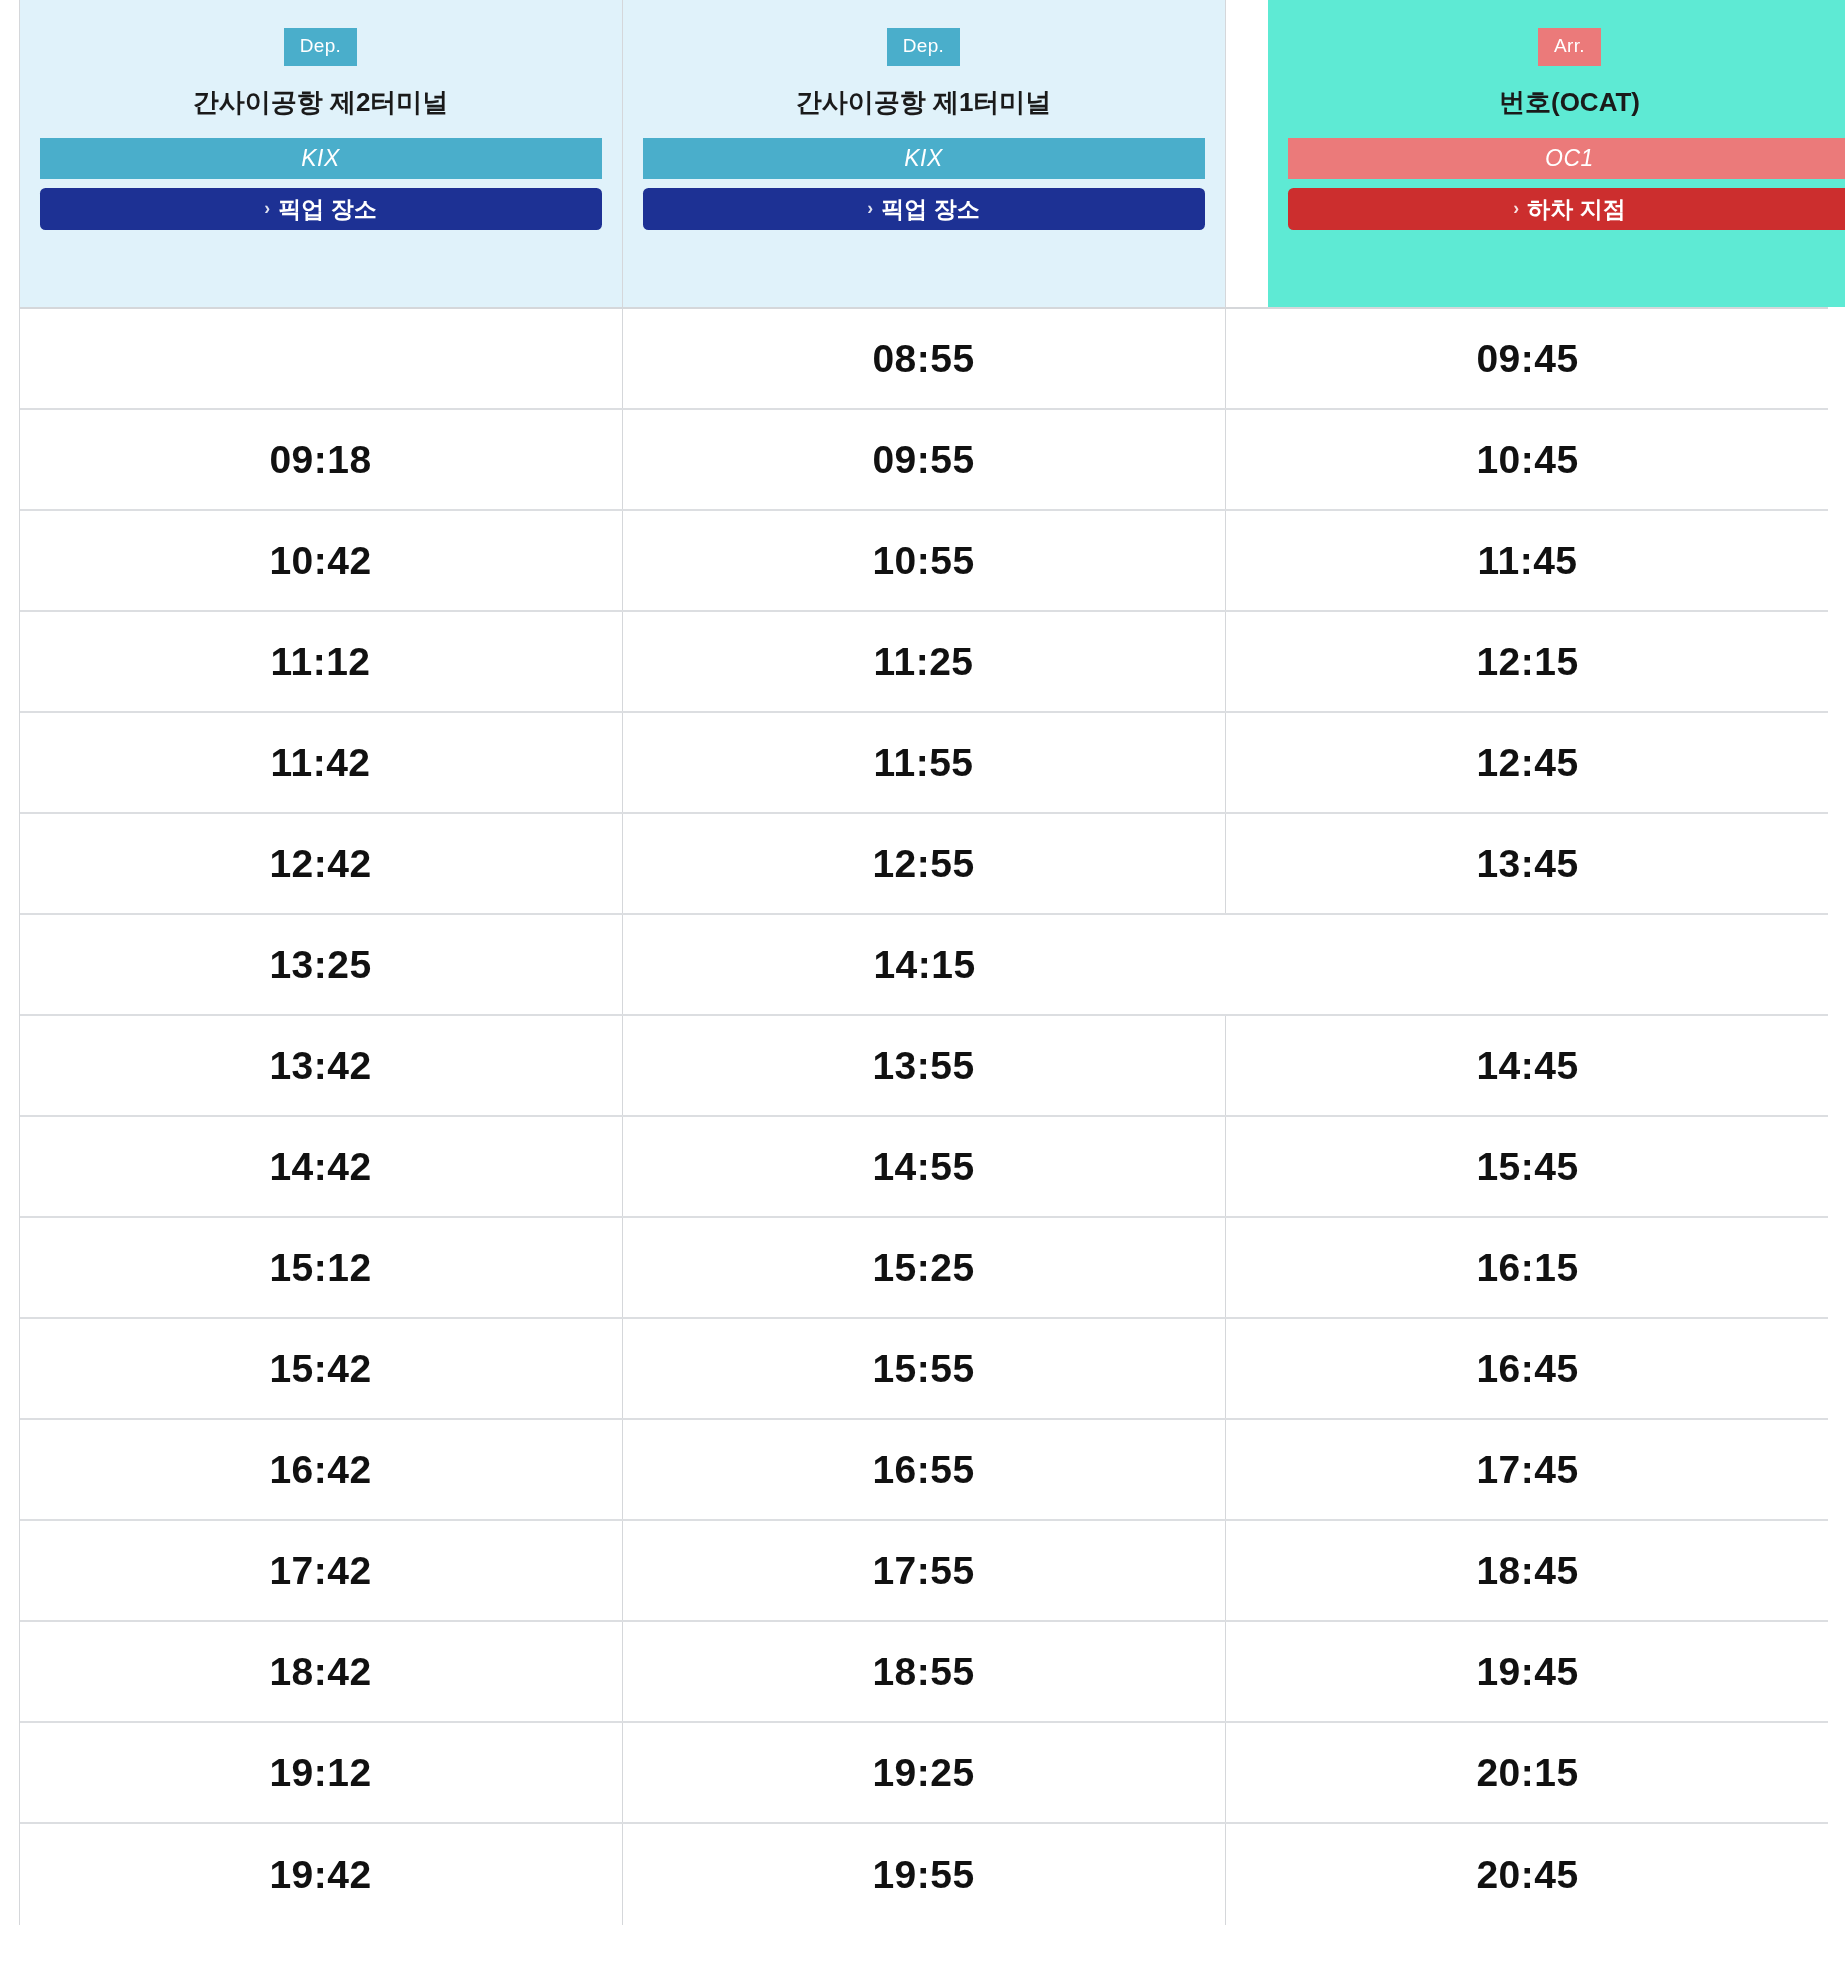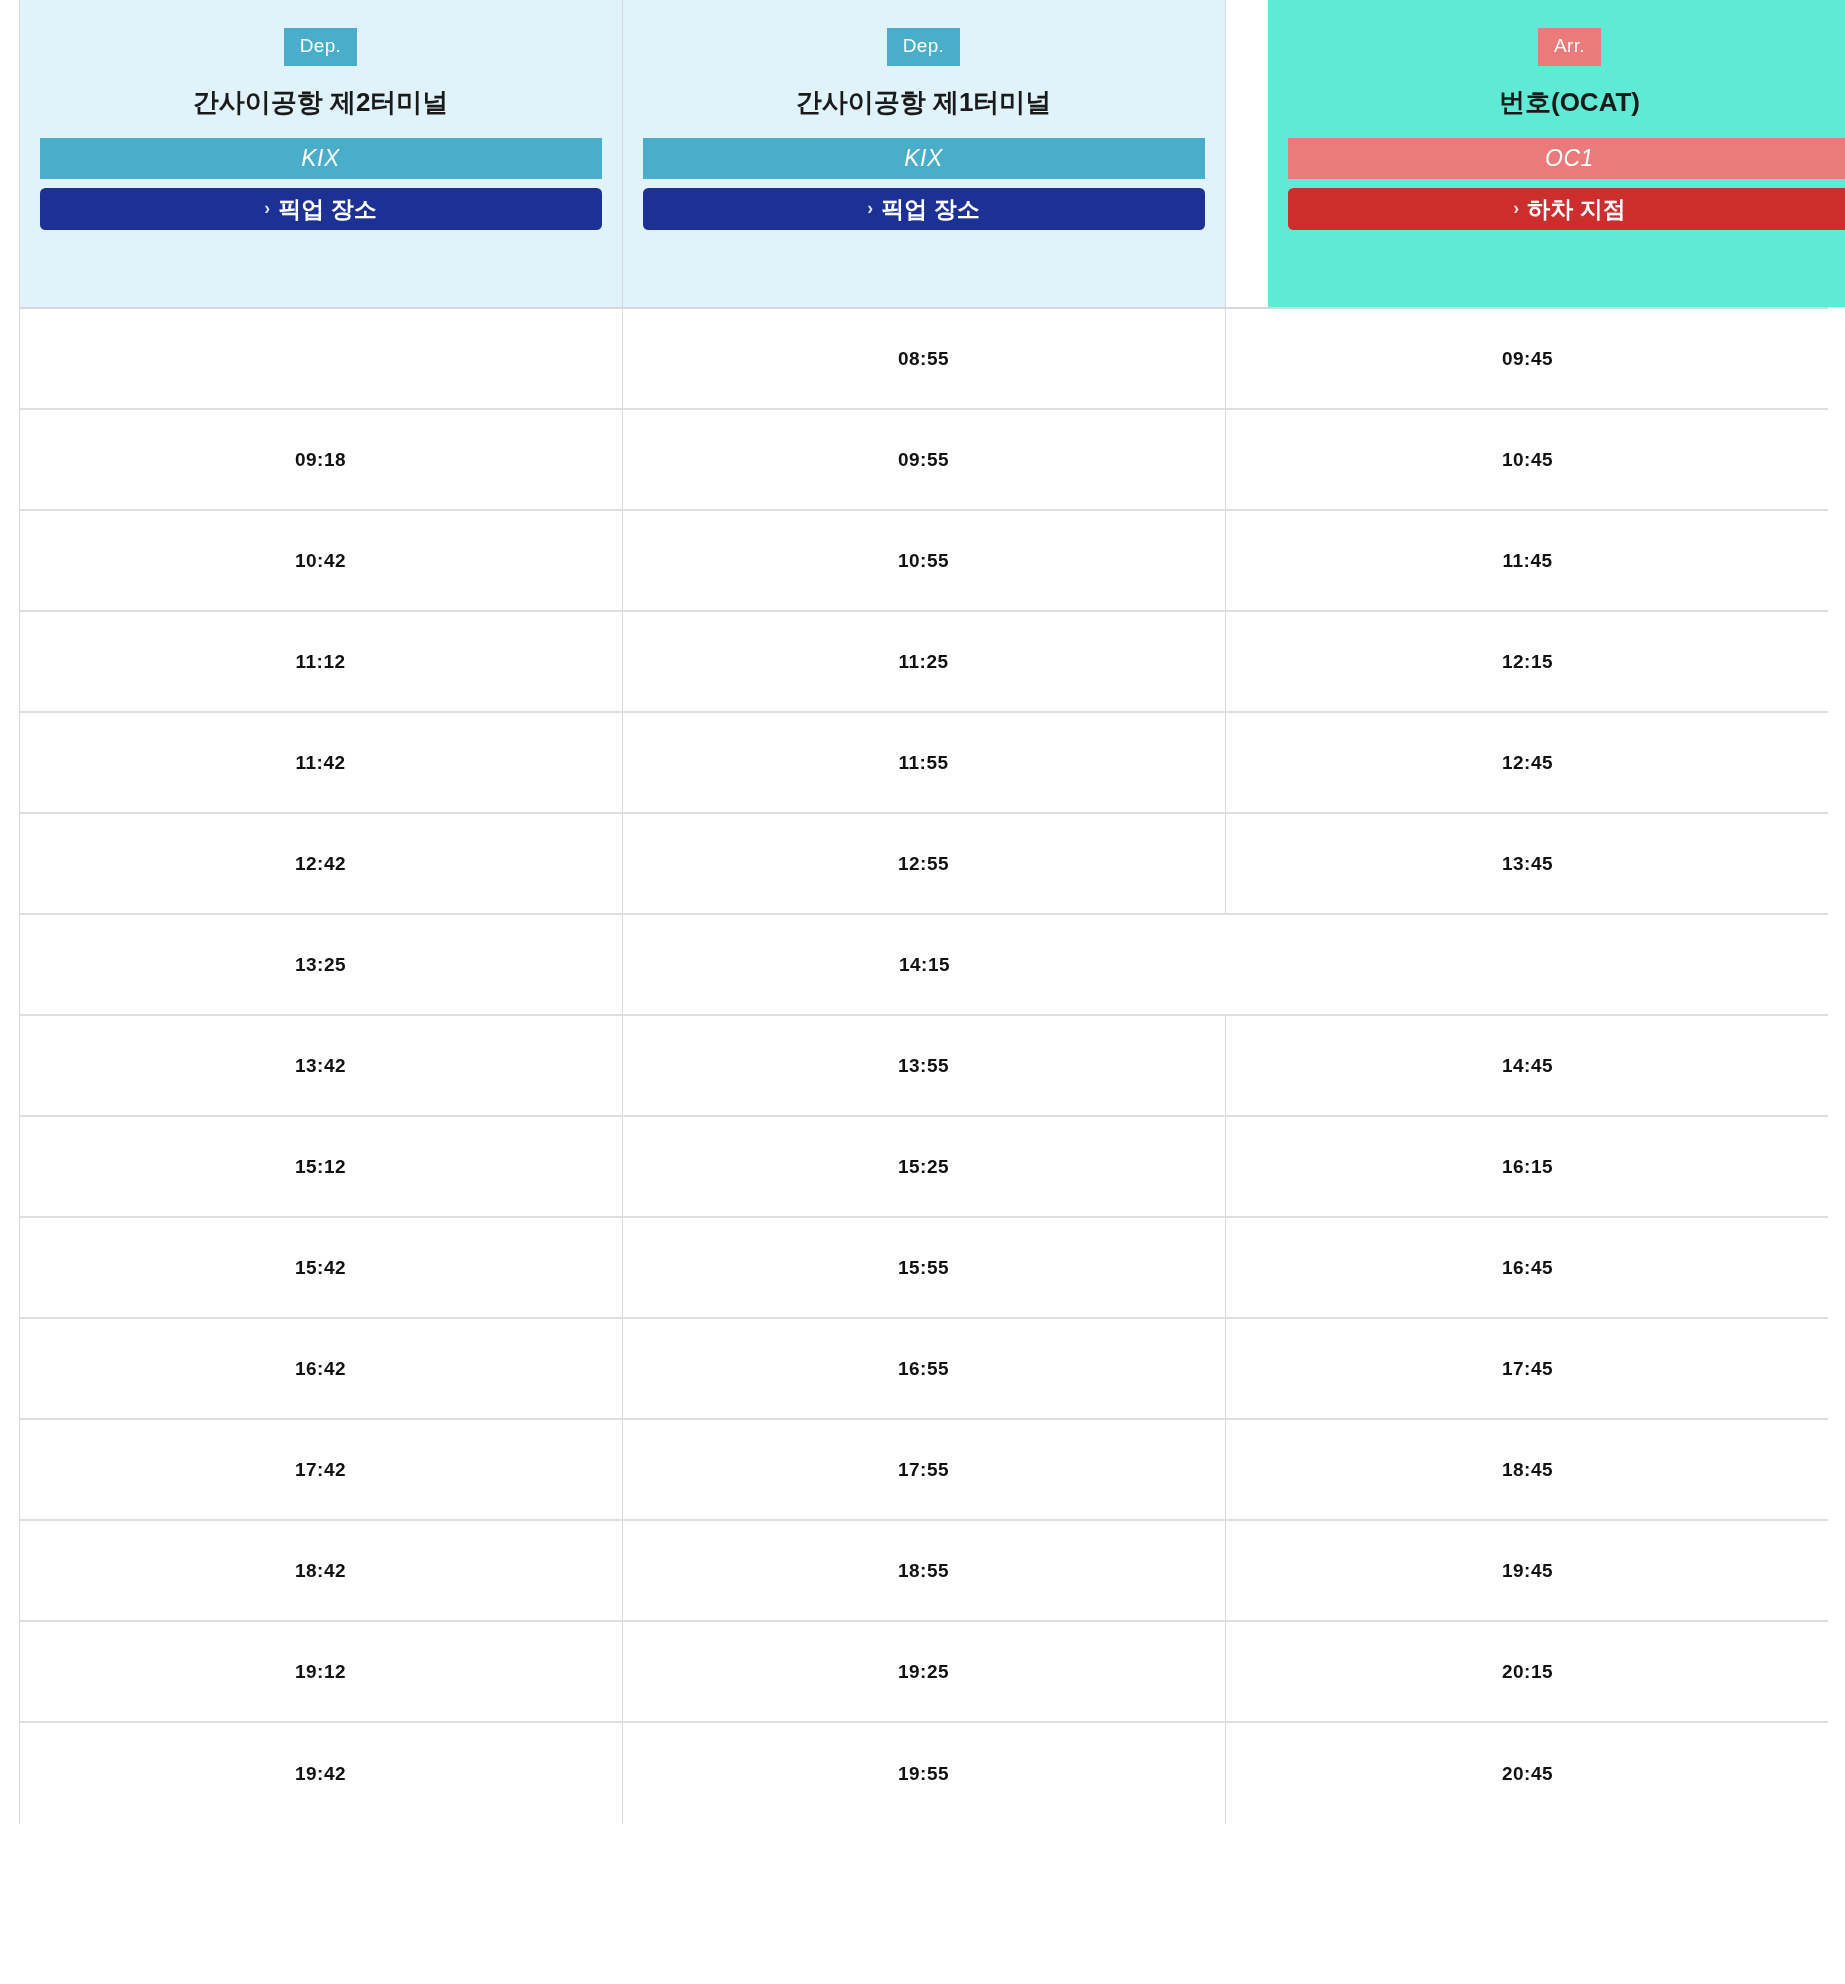--- a/index.html
+++ b/index.html
@@ -117,21 +117,21 @@
     height: 101px;
     border-bottom: 2.8px solid #dcdee1;
   }
   .trow:last-child { border-bottom: none; }
   .tcell {
     flex: 0 0 603px;
     border-right: 1.8px solid #d5d7da;
     display: flex;
     align-items: center;
     justify-content: center;
-    font-size: 19px;
+    font-size: 39px;
     font-weight: bold;
     color: #111111;
     letter-spacing: 0.5px;
     background: #ffffff;
   }
   .tcell:last-child { flex: 0 0 604px; border-right: none; }
   .tcell.empty { color: transparent; }
 </style>
 </head>
 <body>
@@ -206,20 +206,25 @@
       <div class="trow">
         <div class="tcell">13:25</div>
         <div class="tcell">14:15</div>
       </div>
       <div class="trow">
         <div class="tcell">13:42</div>
         <div class="tcell">13:55</div>
         <div class="tcell">14:45</div>
       </div>
       <div class="trow">
+        <div class="tcell">14:42</div>
+        <div class="tcell">14:55</div>
+        <div class="tcell">15:45</div>
+      </div>
+      <div class="trow">
         <div class="tcell">15:12</div>
         <div class="tcell">15:25</div>
         <div class="tcell">16:15</div>
       </div>
       <div class="trow">
         <div class="tcell">15:42</div>
         <div class="tcell">15:55</div>
         <div class="tcell">16:45</div>
       </div>
       <div class="trow">

